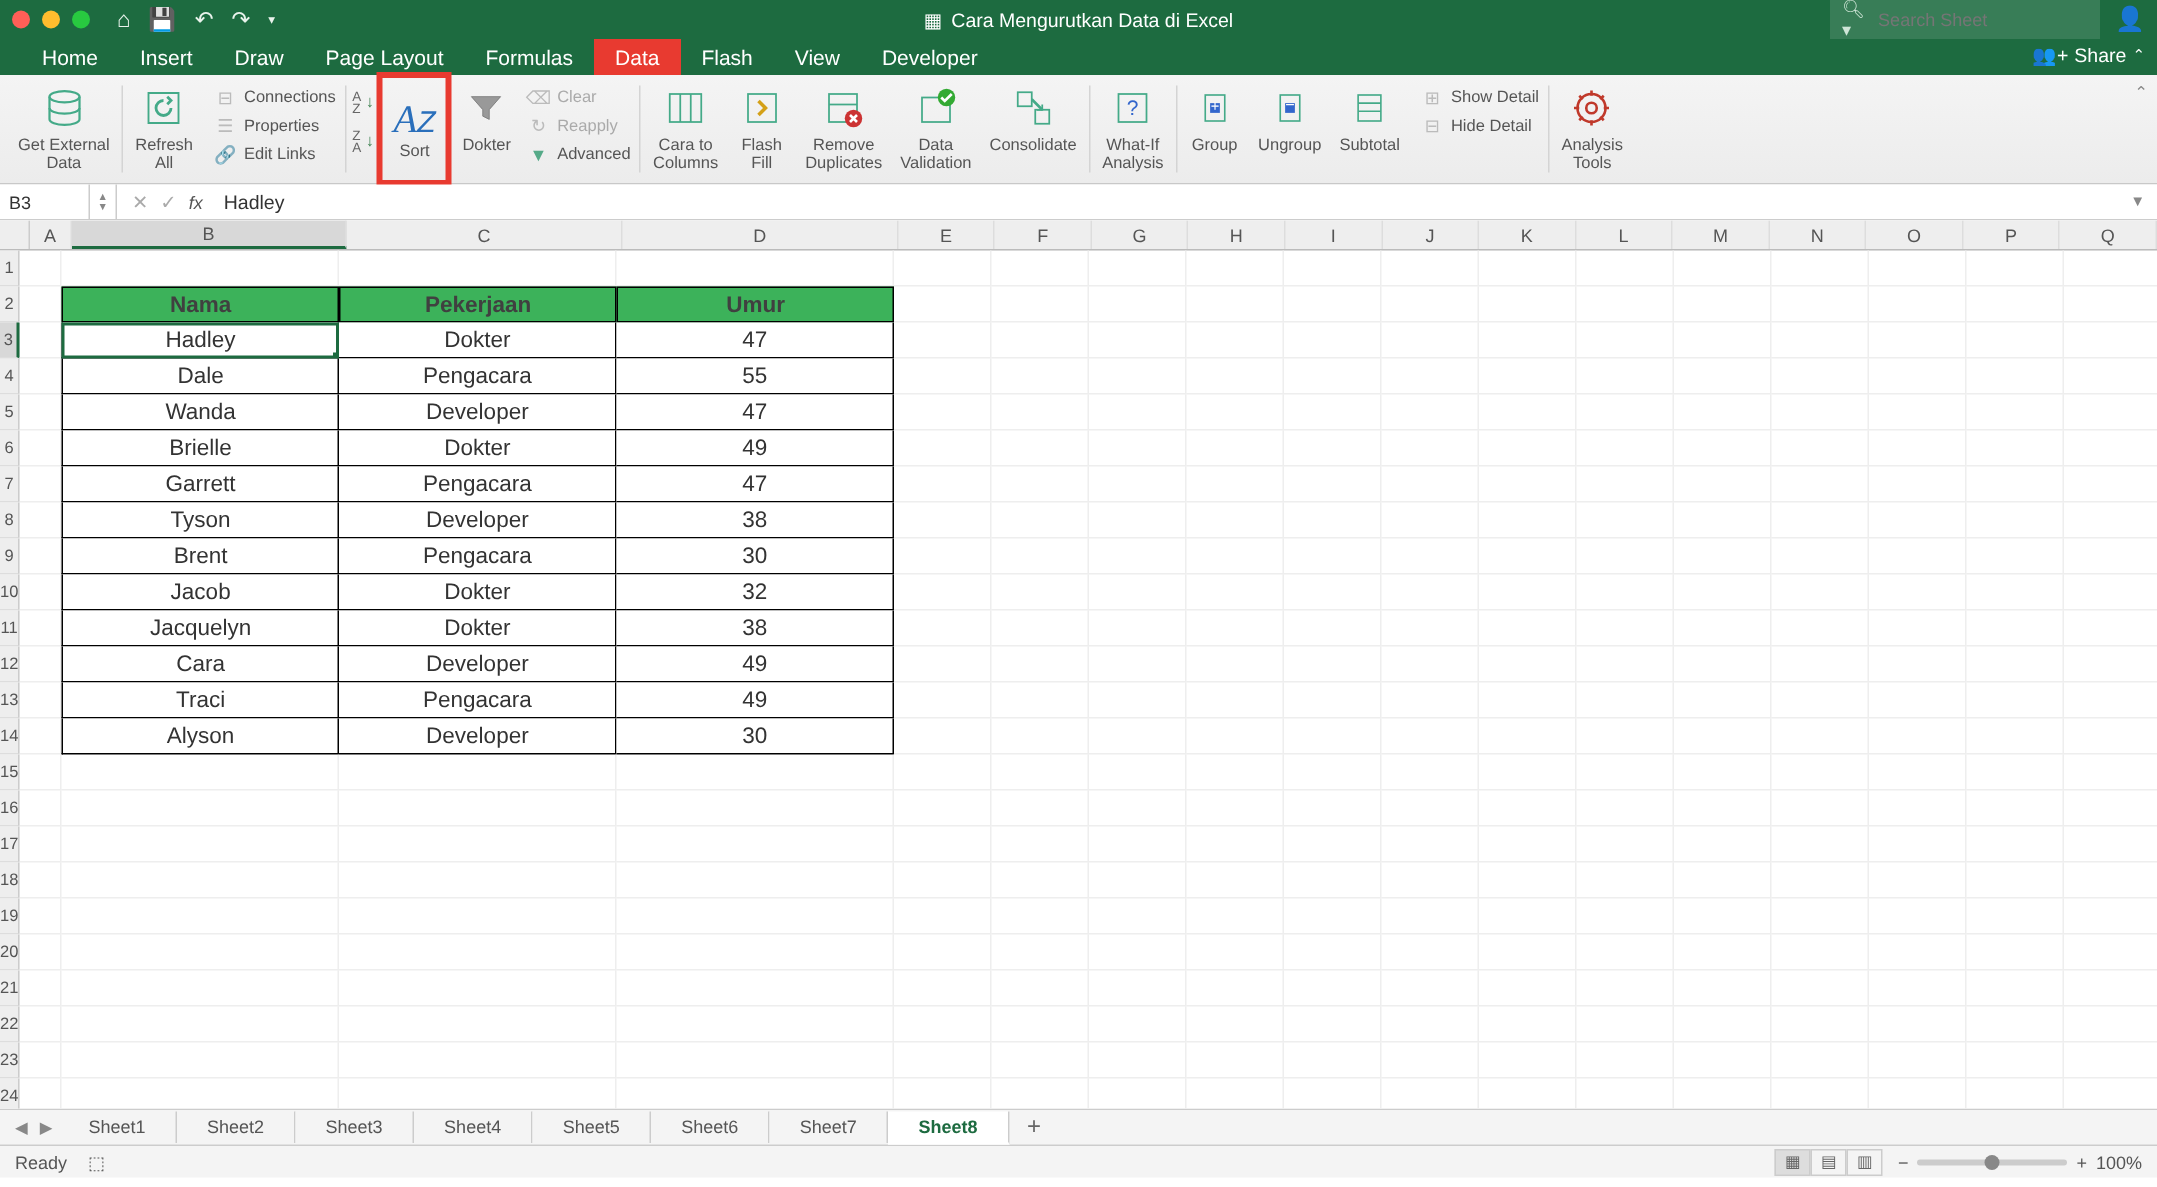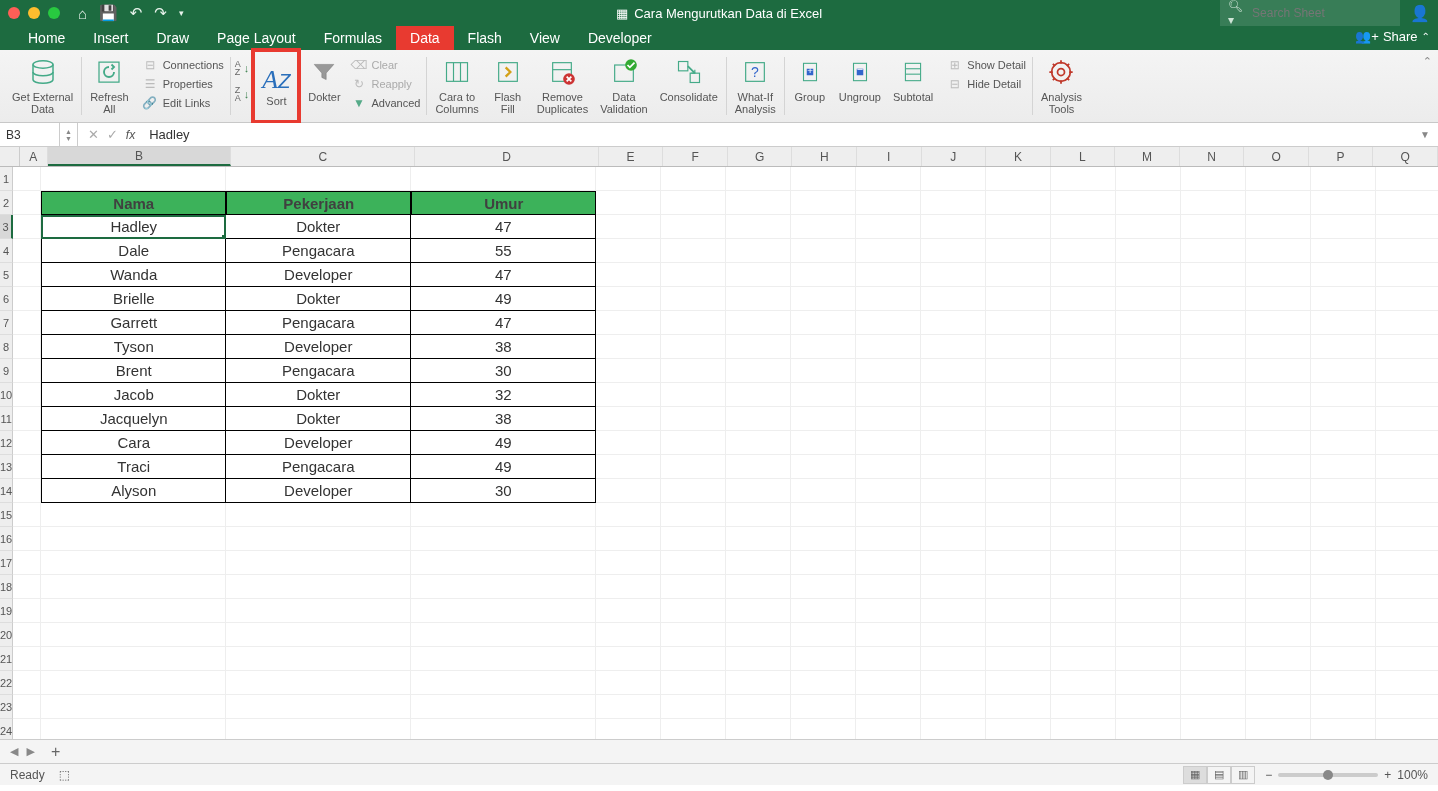--- a/index.html
+++ b/index.html
@@ -862,20 +862,30 @@
           <div class="cell" style="width: 65px;"></div>
           <div class="cell" style="width: 65px;"></div>
         </div>
       </div>
   </div>
 </div>
 
 <div class="sheettabs">
   <span class="nav">◀</span>
   <span class="nav">▶</span>
+  <div id="sheets" style="display:flex;">
+      <div class="stab">Sheet1</div>
+      <div class="stab">Sheet2</div>
+      <div class="stab">Sheet3</div>
+      <div class="stab">Sheet4</div>
+      <div class="stab">Sheet5</div>
+      <div class="stab">Sheet6</div>
+      <div class="stab">Sheet7</div>
+      <div class="stab active">Sheet8</div>
+    </div>
   <span class="add">+</span>
 </div>
 
 <div class="statusbar">
   <span>Ready</span>
   <span style="margin-left:14px;">⬚</span>
   <div class="right">
     <div class="viewbtns">
       <div class="viewbtn active">▦</div>
       <div class="viewbtn">▤</div>

